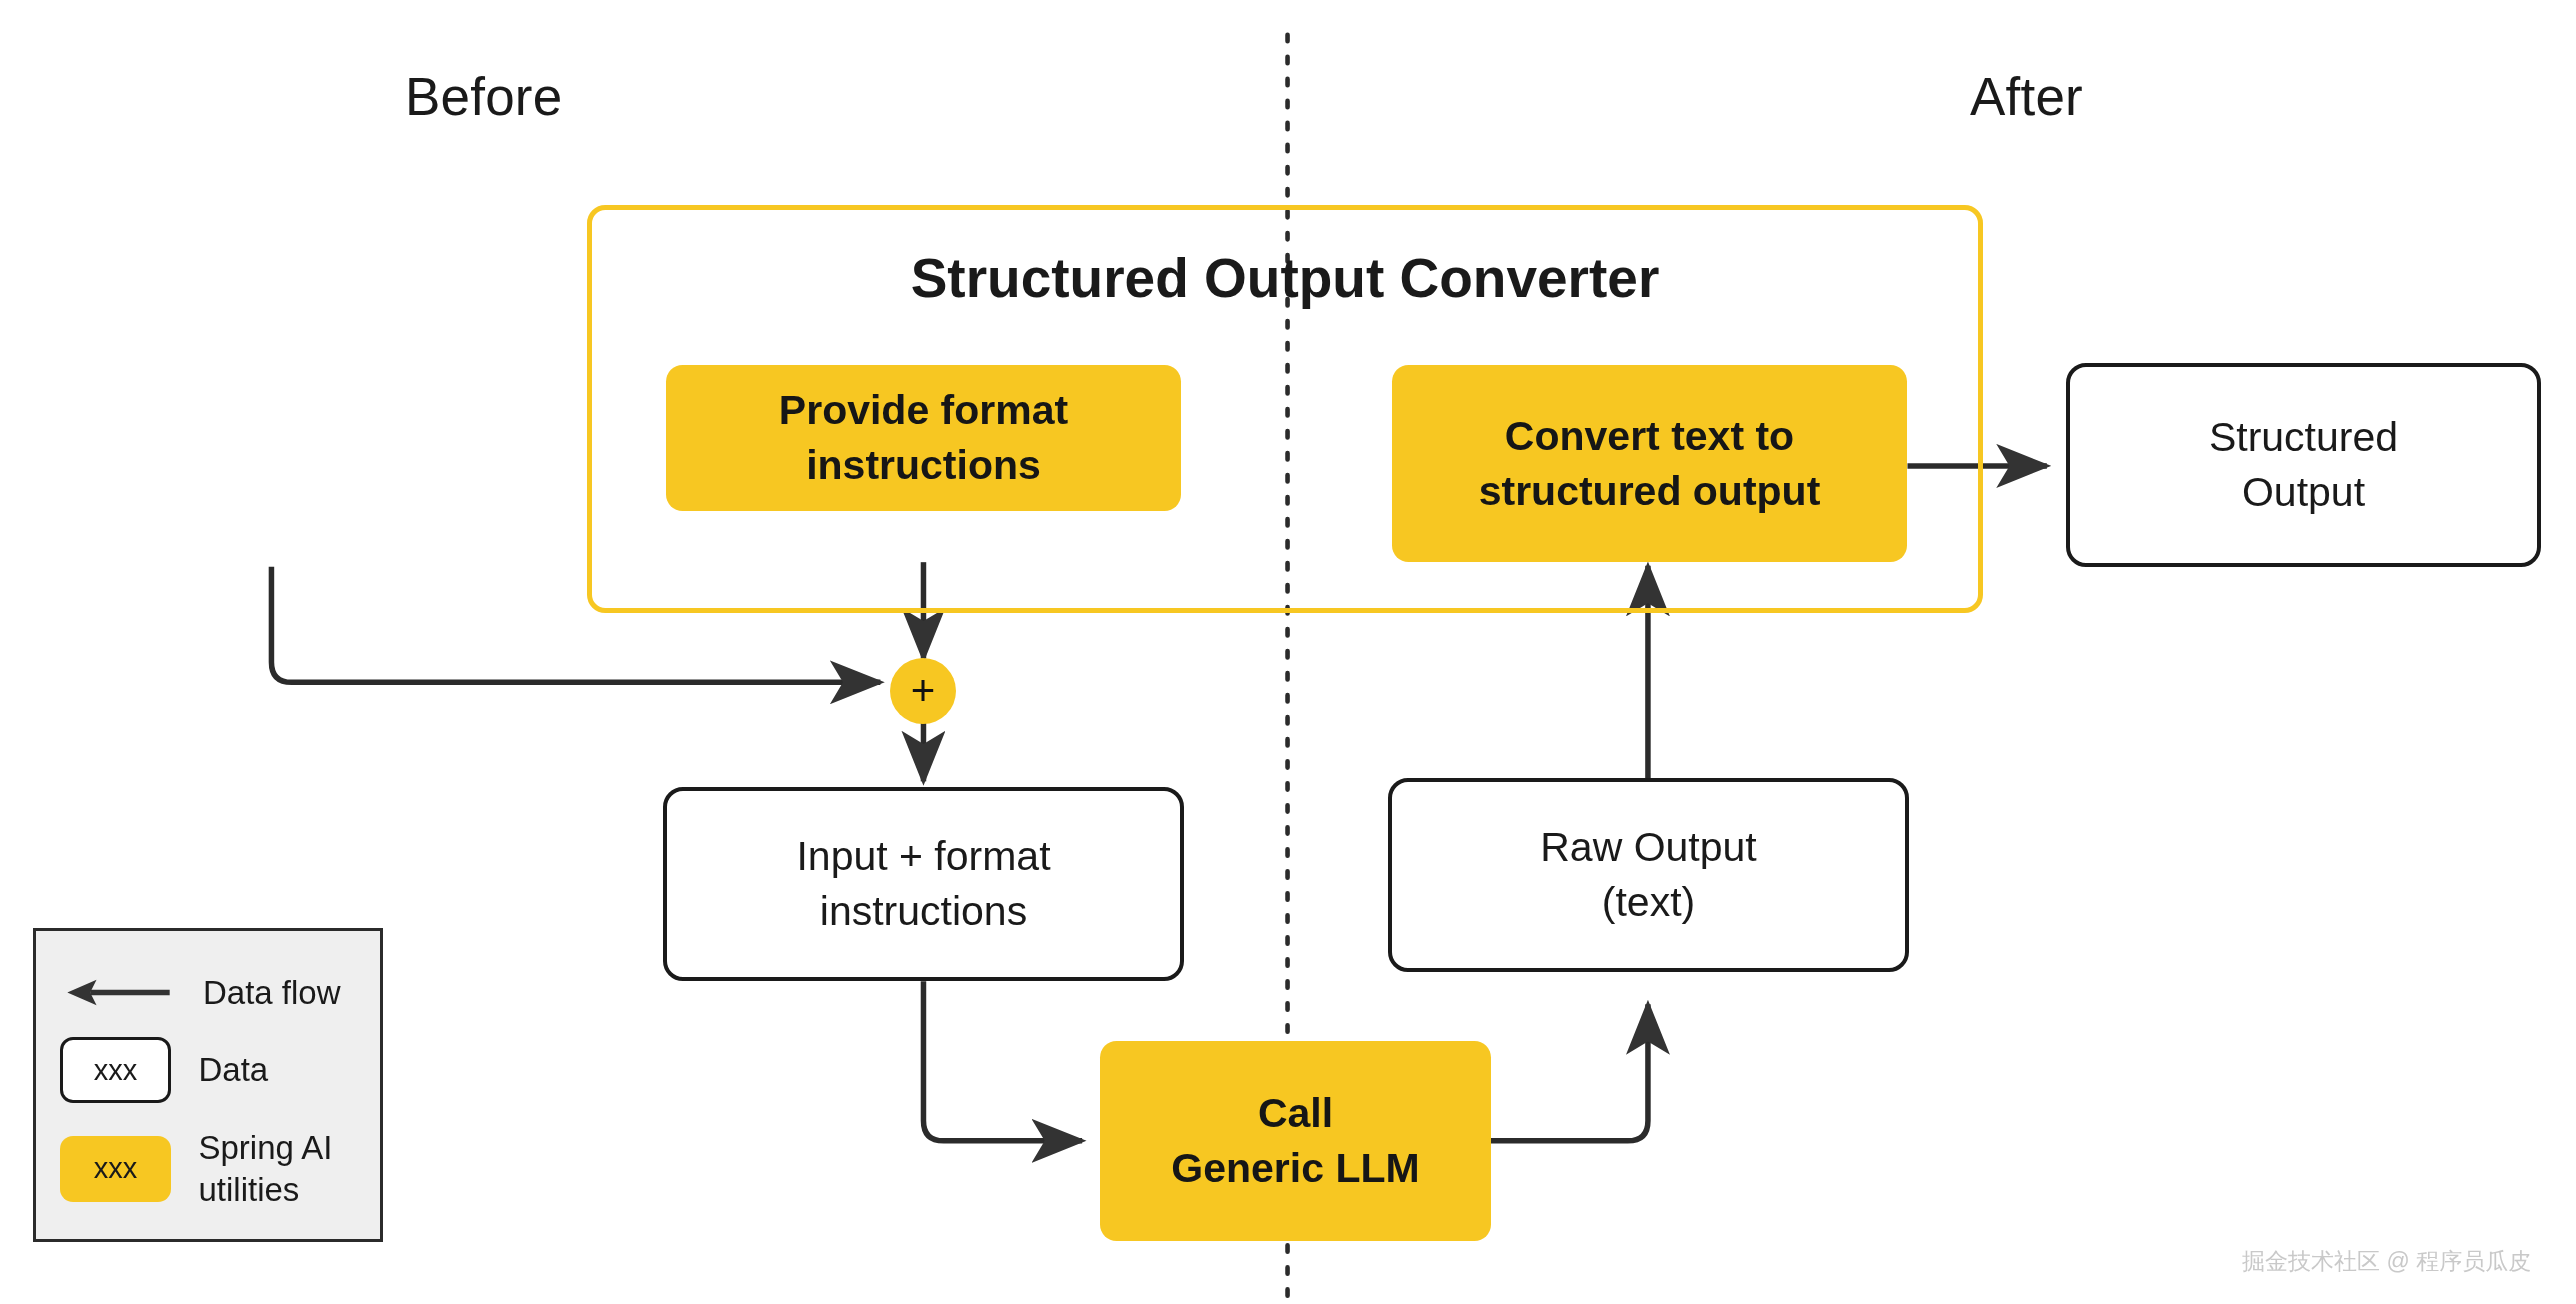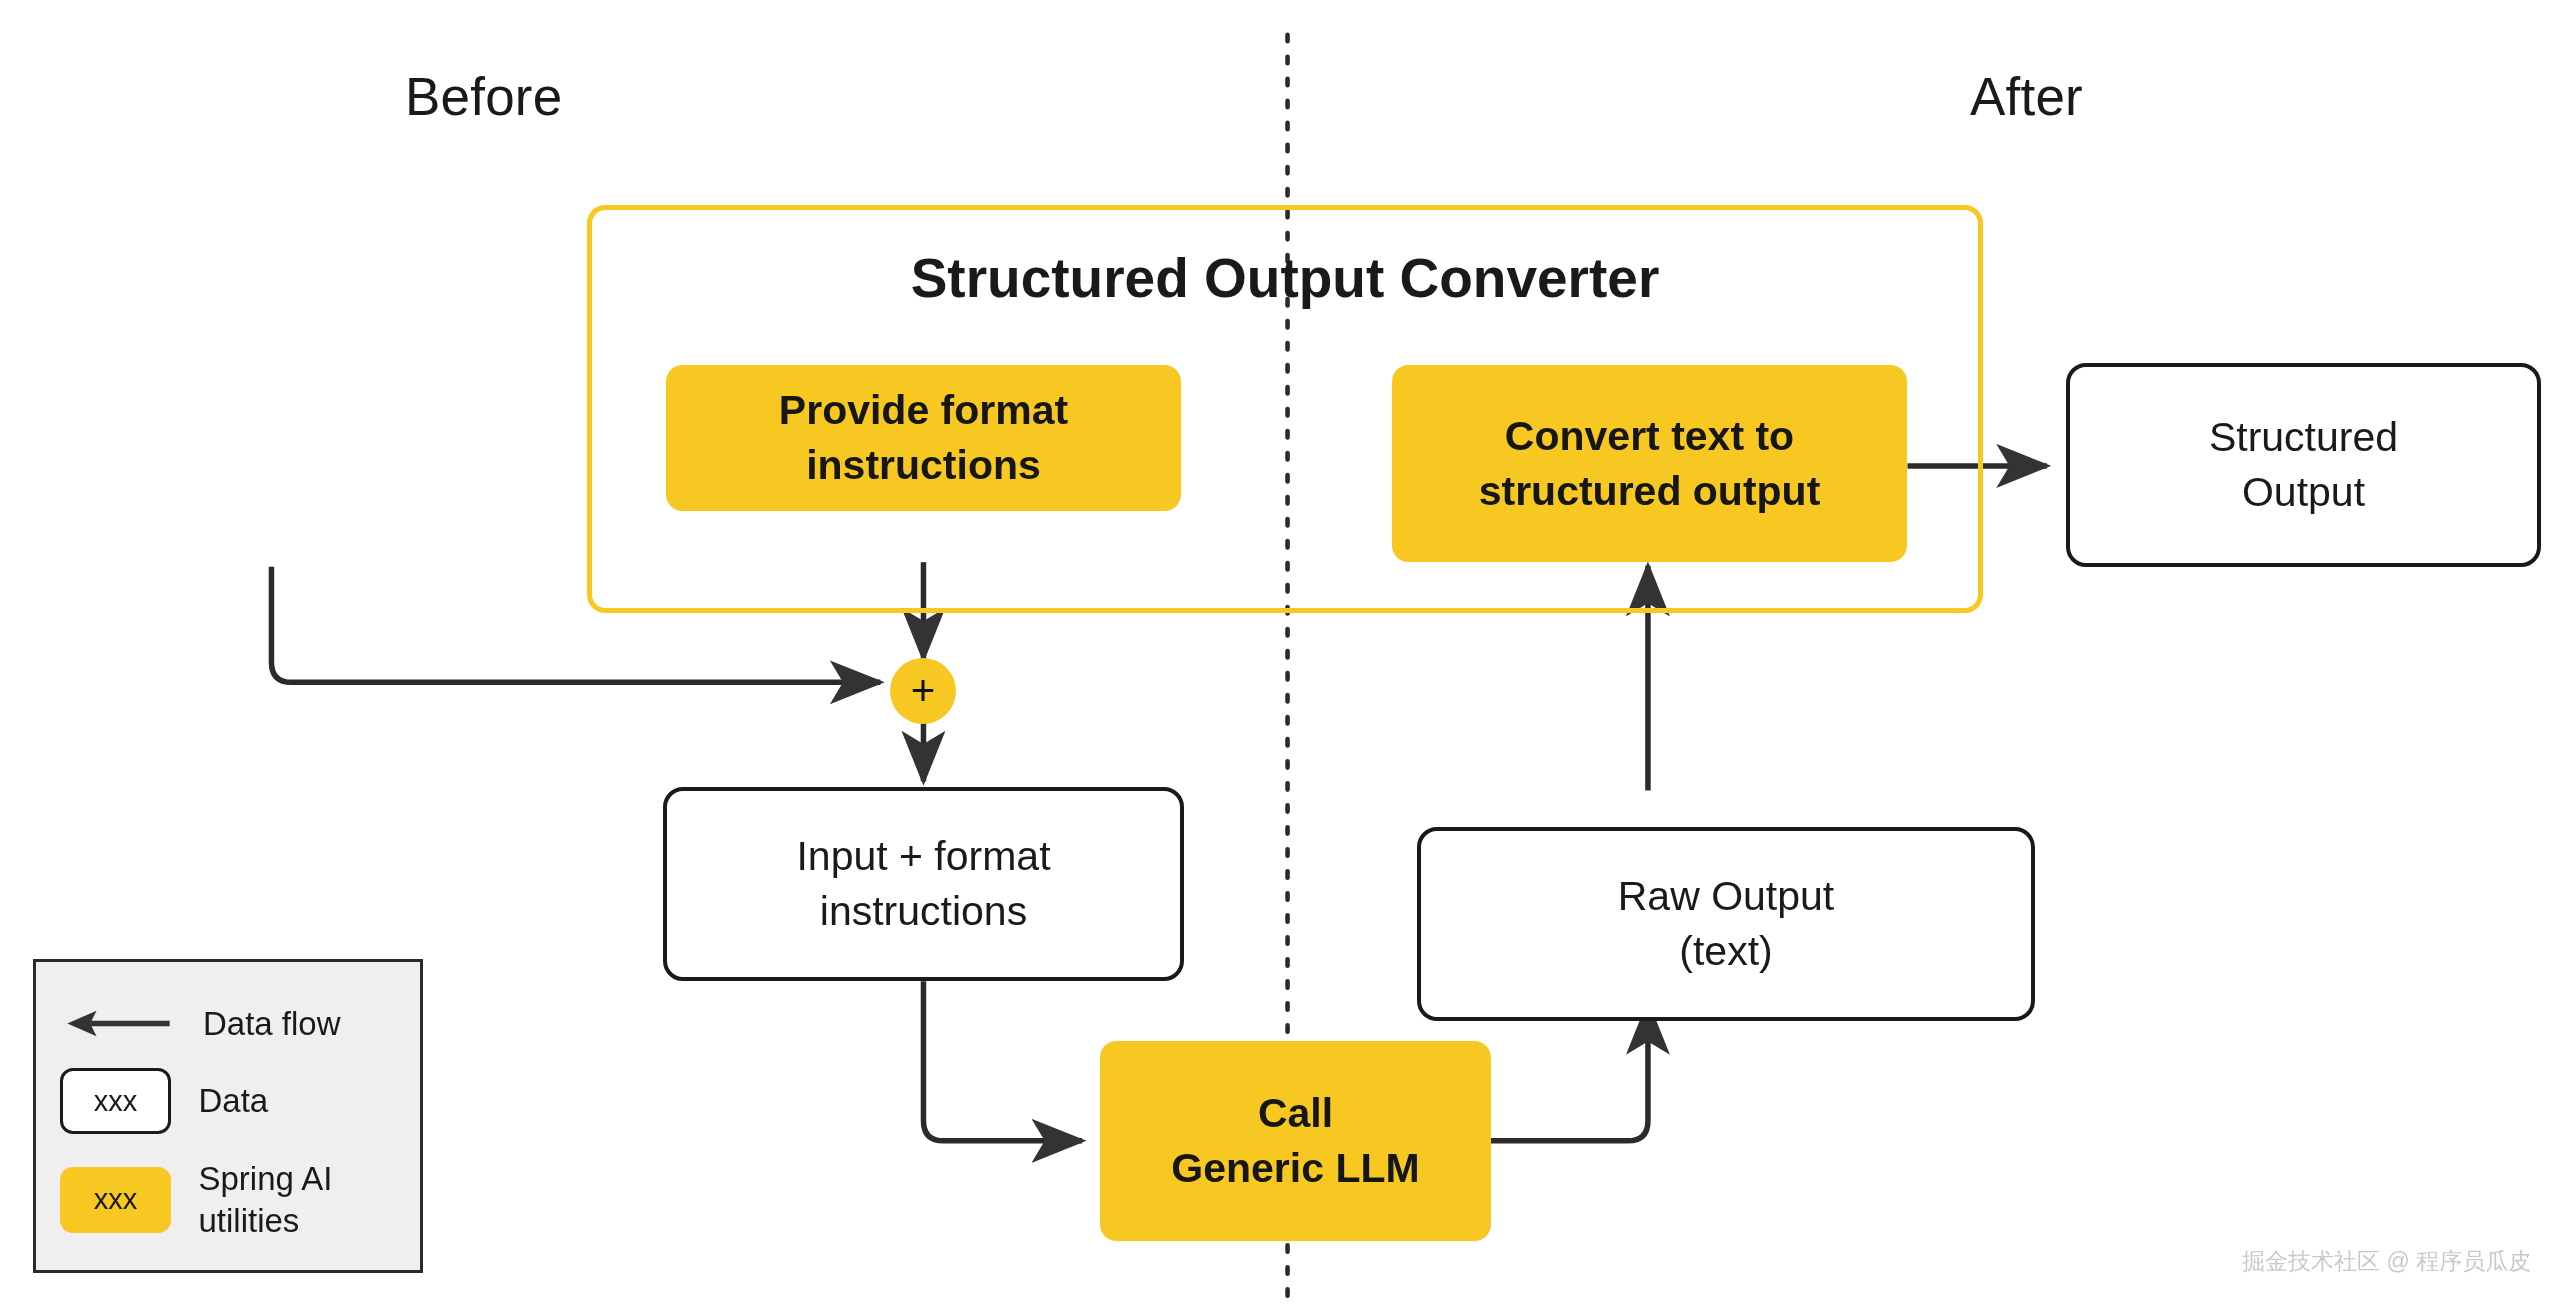--- a/index.html
+++ b/index.html
@@ -191,31 +191,31 @@
 
   <div class="merge-node" style="left:890px; top:658px; width:66px; height:66px;">
     <span>+</span>
   </div>
 
   <div class="node node-data" style="left:663px; top:787px; width:521px; height:194px;">
     <span style="white-space:pre-line;">Input + format
 instructions</span>
   </div>
 
-  <div class="node node-data" style="left:1388px; top:827px; width:618px; height:194px;margin-left:29px;">
+  <div class="node node-data" style="left:1388px; top:778px; width:521px; height:194px;">
     <span style="white-space:pre-line;">Raw Output
 (text)</span>
   </div>
 
   <div class="node node-util" style="left:1100px; top:1041px; width:391px; height:200px;">
     <span style="white-space:pre-line;">Call
 Generic LLM</span>
   </div>
 
-  <div class="legend" style="left:33px; top:959px; width:390px; height:314px;">
+  <div class="legend" style="left:33px; top:928px; width:350px; height:314px;">
 
     <div class="legend-row" style="left:24px; top:33px; width:348px; height:57px;">
       <svg class="legend-arrow-svg" width="117" height="37" viewBox="0 0 128 40">
         <path d="M8,20 L40,6 L33,20 L40,34 Z" fill="#333333"></path>
         <line x1="33" y1="20" x2="120" y2="20" stroke="#333333" stroke-width="6"></line>
       </svg>
       <span class="legend-text" style="margin-left:26px;">Data flow</span>
     </div>
 
     <div class="legend-row" style="left:24px; top:103px; width:348px; height:72px;">

